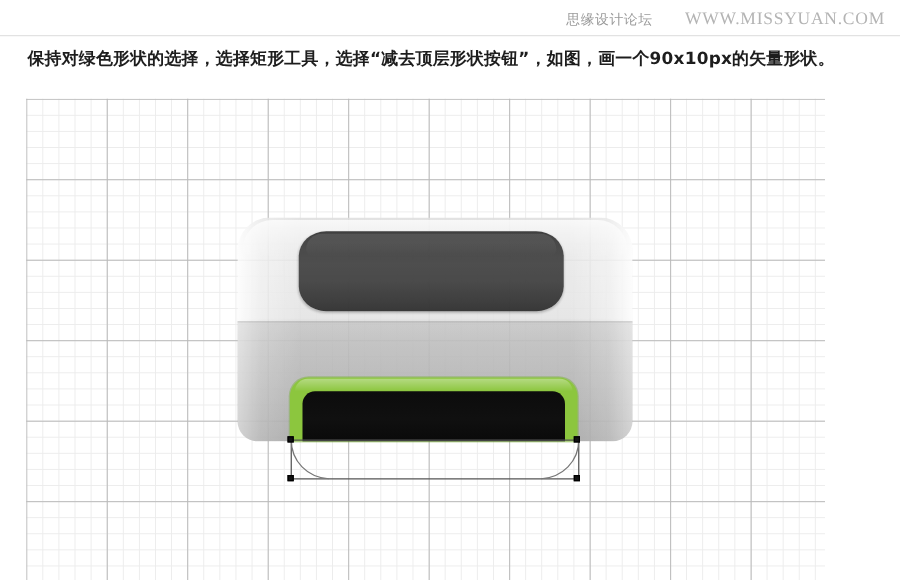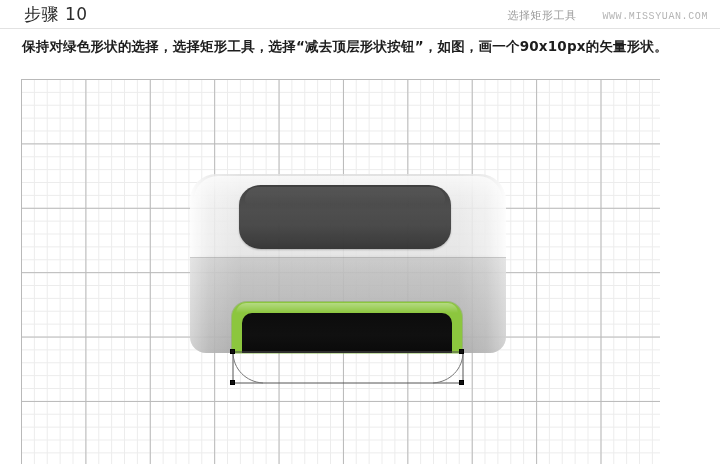--- a/index.html
+++ b/index.html
@@ -38,24 +38,24 @@
     align-items: baseline;
     gap: 6px;
     white-space: nowrap;
   }
   #watermark .wm-cn {
     font-size: 11px;
     color: #9a9a9a;
     letter-spacing: .5px;
   }
   #watermark .wm-url {
-    font-size: 10px;
+    font-size: 14px;
     color: #b4b4b4;
     letter-spacing: .6px;
-    font-family: Liberation Mono, monospace;
+    font-family: Liberation Serif, serif;
     padding-left: 20px;
   }
 
   
   #instruction {
     position: absolute;
     left: 22px; top: 38px;
     width: 690px;
     font-size: 13.5px;
     color: #1d1d1d;
@@ -217,23 +217,22 @@
   }
   .anchor.a-tl { left: 40px;  top: 175px; }
   .anchor.a-tr { left: 269px; top: 175px; }
   .anchor.a-bl { left: 40px;  top: 206px; }
   .anchor.a-br { left: 269px; top: 206px; }
 </style>
 </head>
 <body>
 
 <div id="header">
-  <div id="step-title">步骤 10</div>
   <div id="watermark">
-    <span class="wm-cn">选择矩形工具</span>
+    <span class="wm-cn">思缘设计论坛</span>
     <span class="wm-url">WWW.MISSYUAN.COM</span>
   </div>
 </div>
 
 <div id="instruction">保持对绿色形状的选择，选择矩形工具，选择“减去顶层形状按钮”，如图，画一个90x10px的矢量形状。</div>
 
 <div id="canvas">
 
   <div id="device">
 

